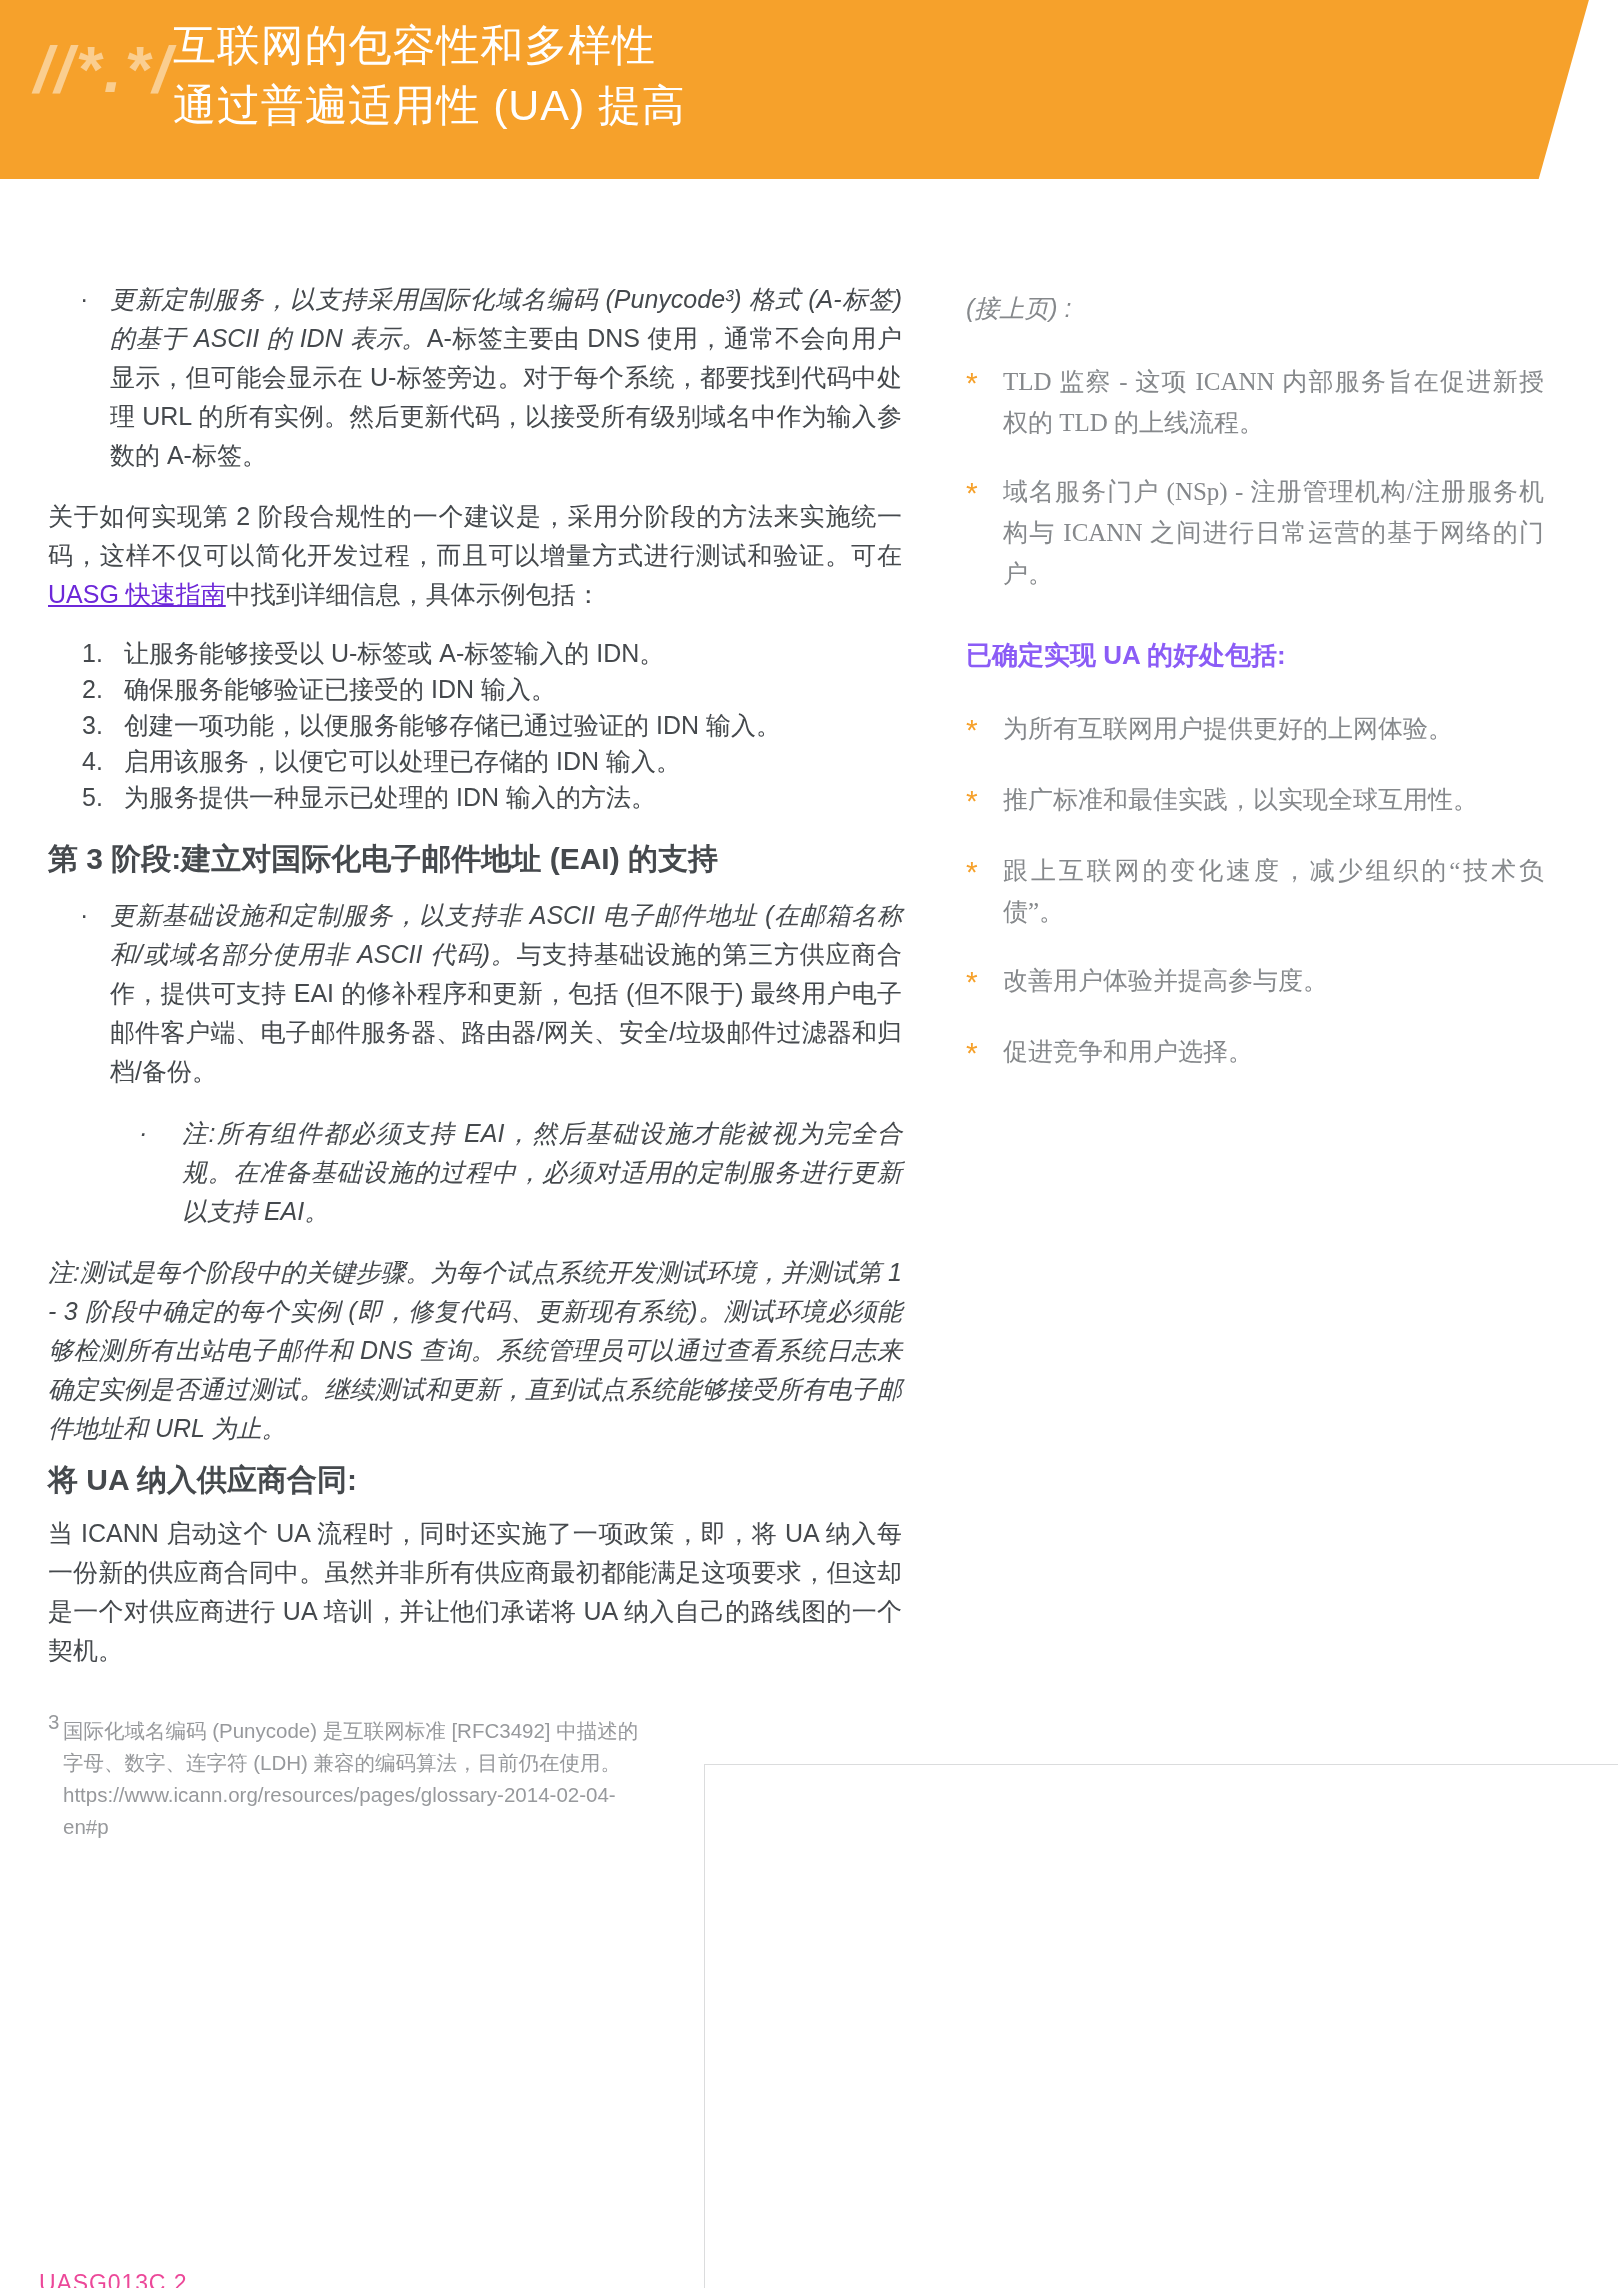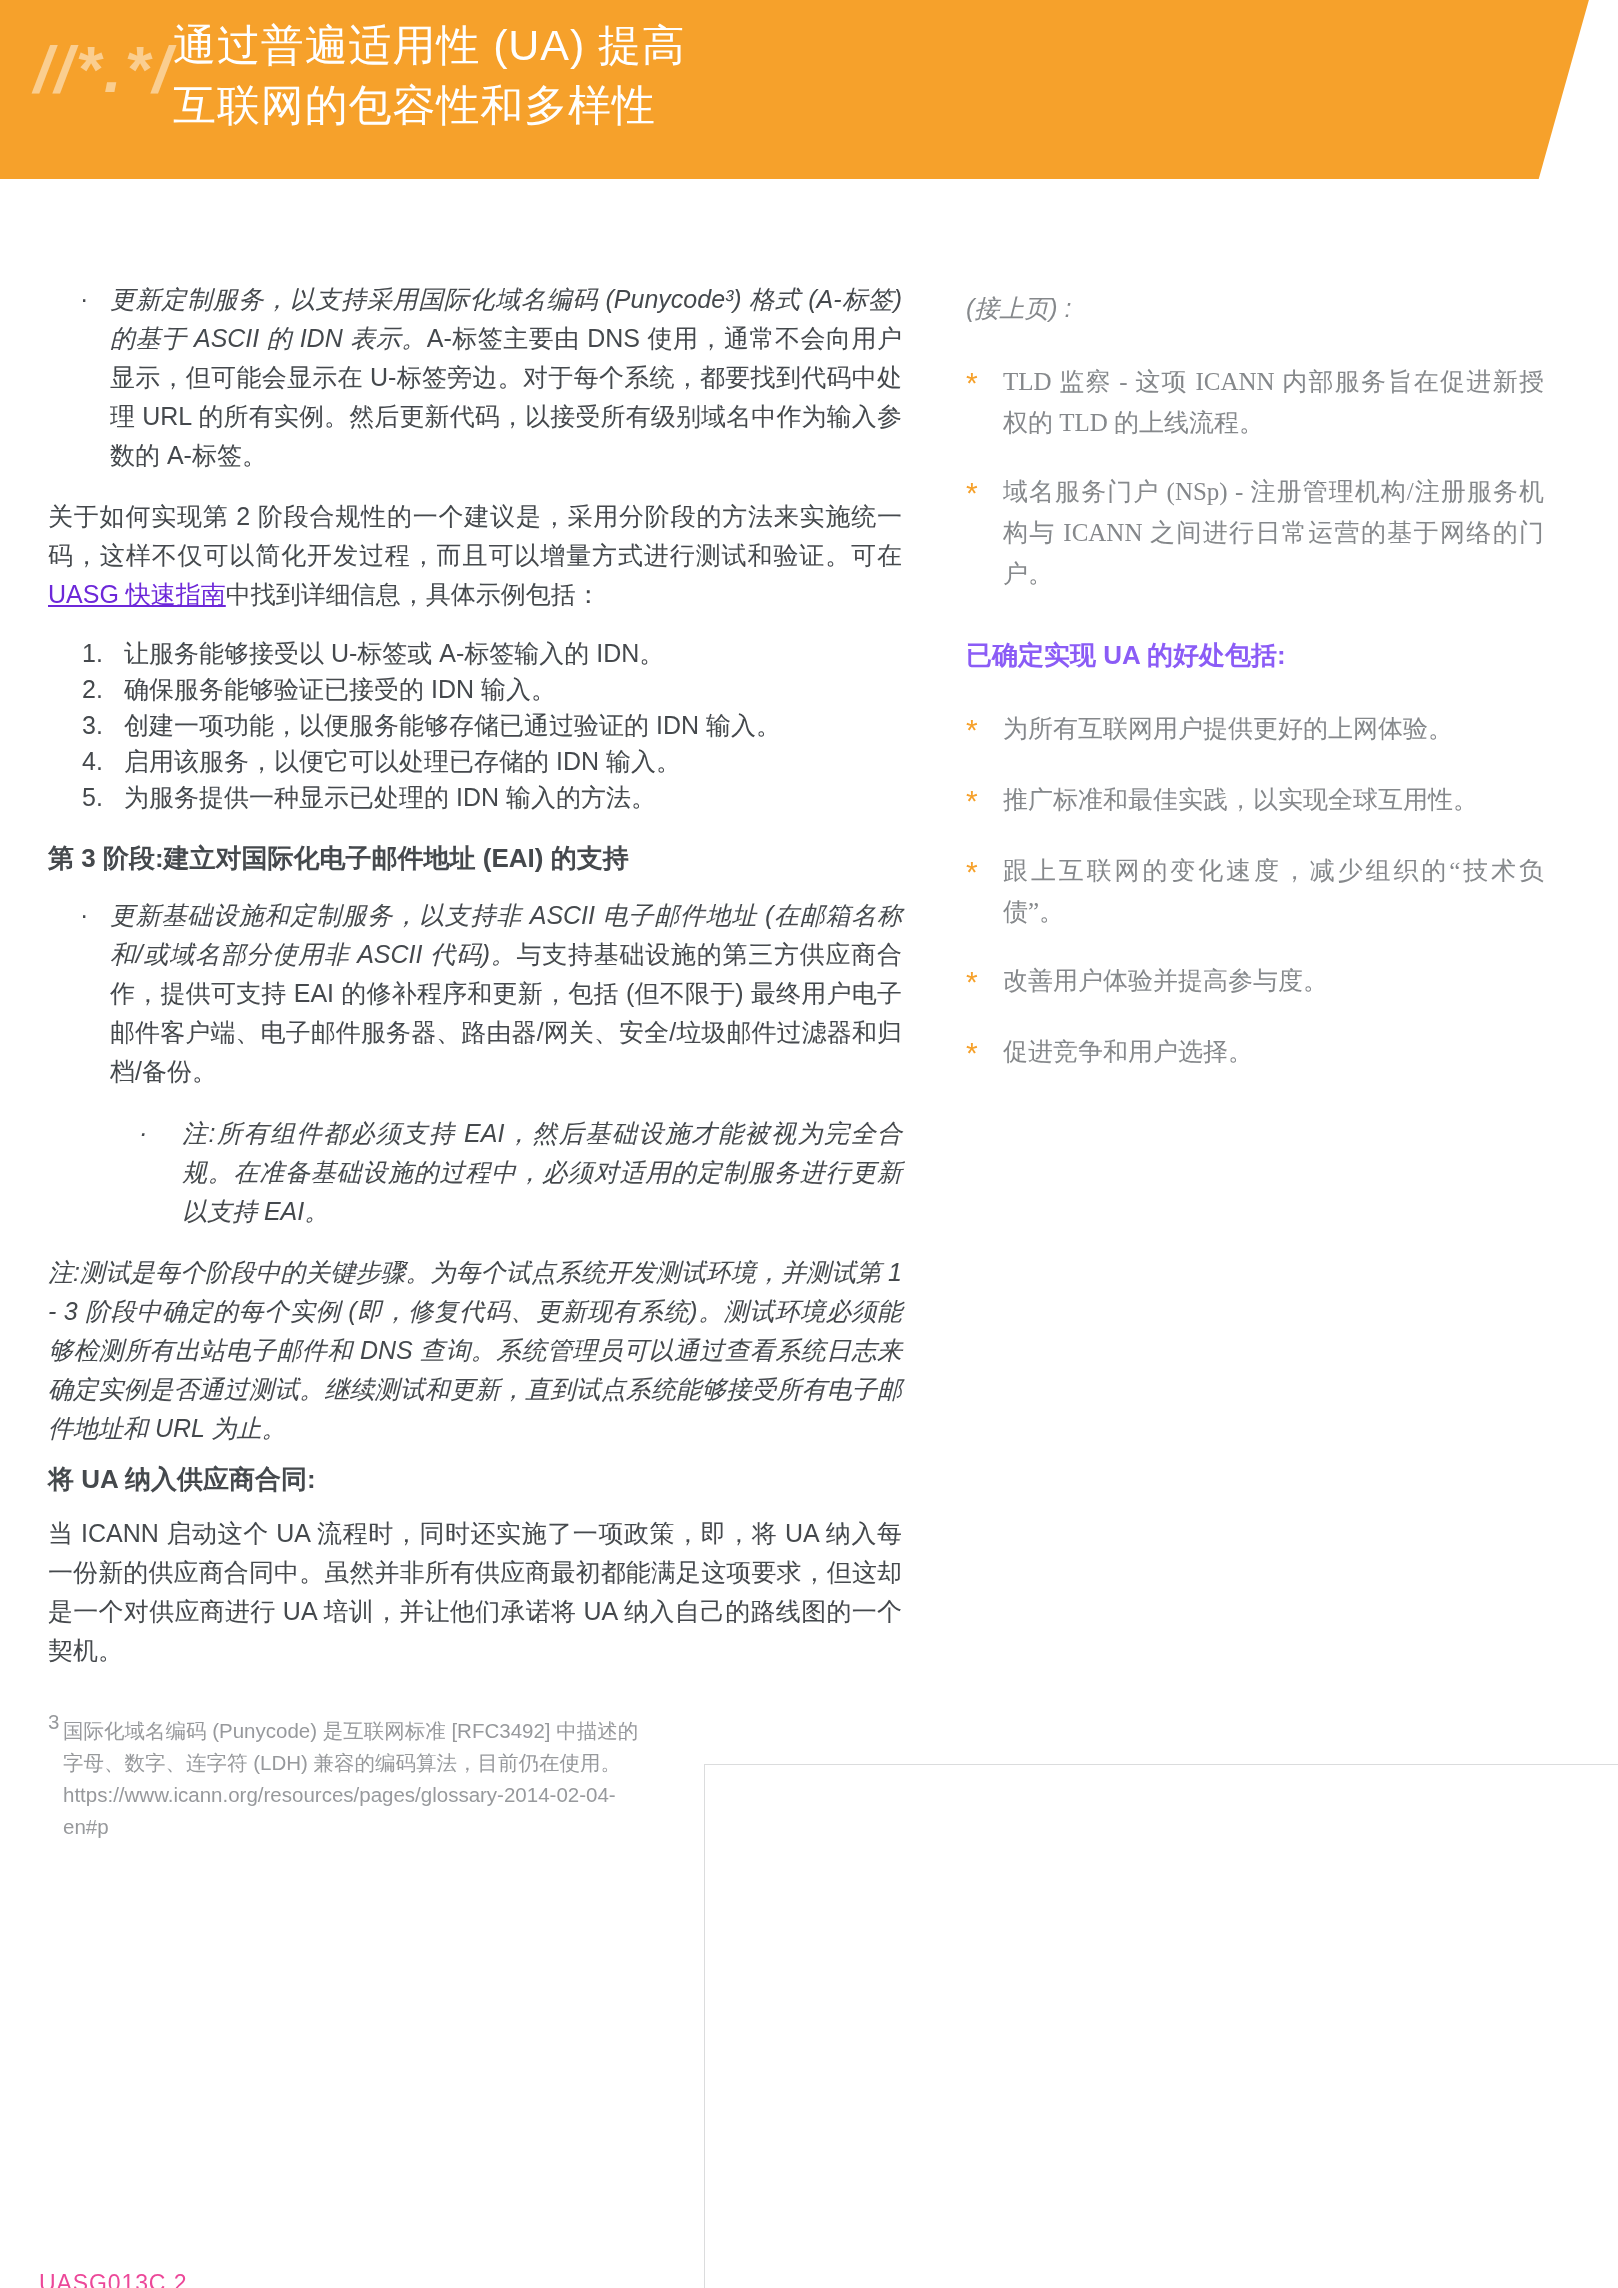--- a/index.html
+++ b/index.html
@@ -24,21 +24,21 @@
   
   .col-left{
     position:absolute;left:48px;top:280px;width:854px;
     color:#45494D;font-size:25px;line-height:39px;text-align:justify;
   }
   .col-right{
     position:absolute;left:966px;top:280px;width:578px;
     color:#85888B;font-size:25px;line-height:41px;
   }
   .italic{font-style:italic;}
-  .h-left{font-weight:bold;color:#45494D;font-size:26px;margin:0 0 18.6px 0;text-align:left;}
+  .h-left{font-weight:bold;color:#45494D;font-size:30px;margin:0 0 18.6px 0;text-align:left;}
   .para{margin:0 0 20.5px 0;}
   
   .bullet{display:flex;margin:0 0 22.4px 0;}
   .bullet .bdot{flex:none;width:62px;padding-left:32px;box-sizing:border-box;text-align:left;}
   .bullet .btext{flex:1;}
   
   .bullet.sub .bdot{width:134px;padding-left:91px;}
   
   .numlist{margin:0 0 24px 0;}
   .numrow{display:flex;line-height:36px;}
@@ -71,22 +71,22 @@
   }
 </style>
 </head>
 <body>
 
 <div class="page">
 
   <div class="header">
     <div class="logo">//*.*/</div>
     <div class="title">
+      <div>互联网的包容性和多样性</div>
       <div>通过普遍适用性 (UA) 提高</div>
-      <div>互联网的包容性和多样性</div>
     </div>
   </div>
 
   <div class="col-left">
 
     <div class="bullet">
       <span class="bdot">·</span>
       <span class="btext"><span class="italic">更新定制服务，以支持采用国际化域名编码 (Punycode³) 格式 (A-标签)的基于 ASCII 的 IDN 表示。</span><span>A-标签主要由 DNS 使用，通常不会向用户显示，但可能会显示在 U-标签旁边。对于每个系统，都要找到代码中处理 URL 的所有实例。然后更新代码，以接受所有级别域名中作为输入参数的 A-标签。</span></span>
     </div>
 

